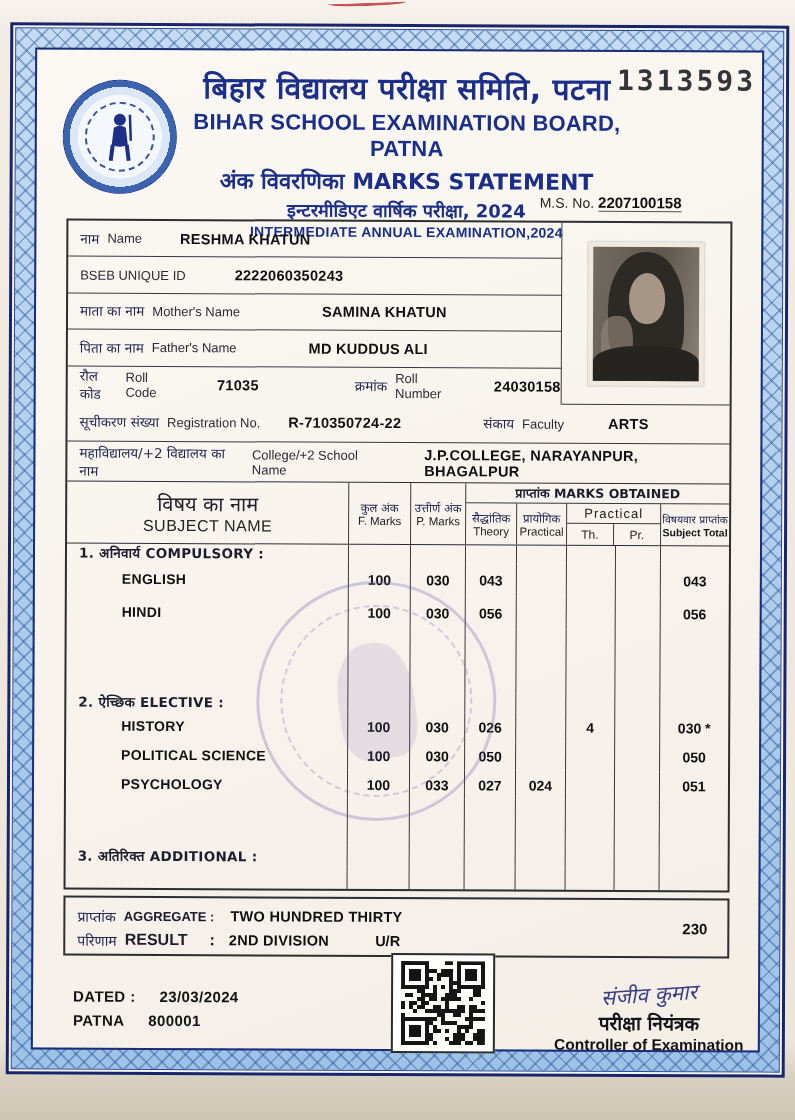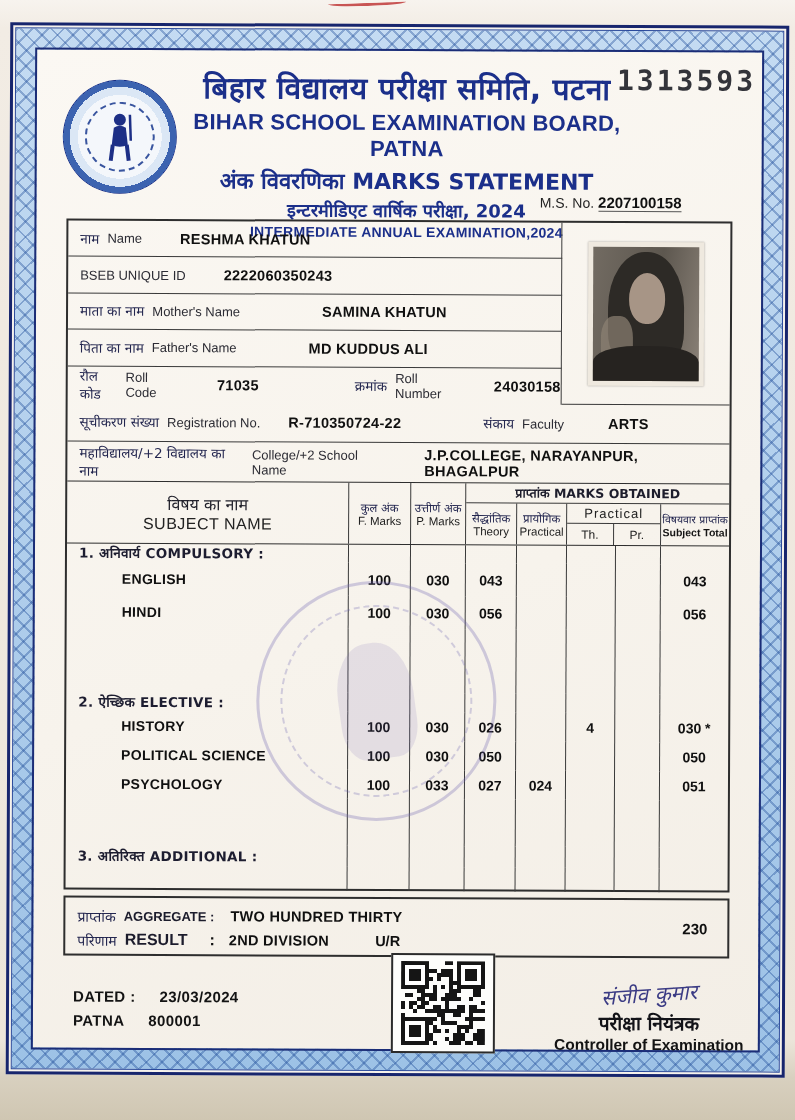--- a/index.html
+++ b/index.html
@@ -60,21 +60,21 @@
   .shoulder { position:absolute; left:0; bottom:-4%; width:100%; height:30%; background:#262320; border-radius:40% 40% 0 0; }
   .drape { position:absolute; left:8%; bottom:8%; width:30%; height:40%; background:#8d8273; border-radius:40%; opacity:.7; }
   .row-reg .val { margin-right:26px; }
 
   
   .mtable { position:absolute; left:0; top:260px; width:100%; border-top:1px solid #2e2e2e; }
   .mhead { display:flex; border-bottom:1.5px solid #2e2e2e; height:62px; }
   .hc { border-right:1px solid #3a3a3a; display:flex; flex-direction:column; align-items:center; justify-content:center; text-align:center; }
   .hc:last-child { border-right:none; }
   .c1{width:282px;} .c2{width:62px;} .c3{width:55px;} .c4{width:51px;} .c5{width:50px;} .c6{width:49px;} .c7{width:45px;} .c8{flex:1;}
-  .subj-hi { font-size:16px; color:#22222c; } .subj-en { font-size:16px; color:#222; letter-spacing:.5px; }
+  .subj-hi { font-size:20px; color:#22222c; } .subj-en { font-size:16px; color:#222; letter-spacing:.5px; }
   .small-hi { font-size:11.5px; color:#23264f; } .small-en { font-size:11.5px; color:#222; }
   .obt-group { flex:1; display:flex; flex-direction:column; }
   .obt-title { height:20px; border-bottom:1px solid #3a3a3a; font-size:12.5px; font-weight:600; color:#1d1d2c;
     display:flex; align-items:center; justify-content:center; }
   .obt-cols { display:flex; flex:1; }
   .reg-block { display:flex; flex-direction:column; width:94px; border-right:1px solid #3a3a3a; }
   .reg-title { font-size:13px; color:#222; letter-spacing:1px; display:flex; align-items:center; justify-content:center; height:20px; border-bottom:1px solid #3a3a3a;}
   .reg-sub { display:flex; flex:1; }
   .reg-sub > div { width:50%; display:flex; align-items:center; justify-content:center; font-size:12px; color:#222; }
   .reg-sub > div:first-child { border-right:1px solid #3a3a3a; }
@@ -151,21 +151,21 @@
     <div class="bigbox">
       <div class="info-top">
         <div class="info-left">
           <div class="inforow">
             <span class="lab-hi hi">नाम</span>
             <span class="lab-en">Name</span>
             <span class="val" style="margin-left:28px">RESHMA KHATUN</span>
           </div>
           <div class="inforow">
             <span class="lab-en">BSEB UNIQUE ID</span>
-            <span class="val" style="margin-left:28px">2222060350243</span>
+            <span class="val" style="margin-left:39px">2222060350243</span>
           </div>
           <div class="inforow">
             <span class="lab-hi hi">माता का नाम</span>
             <span class="lab-en">Mother's Name</span>
             <span class="val" style="margin-left:72px">SAMINA KHATUN</span>
           </div>
           <div class="inforow">
             <span class="lab-hi hi">पिता का नाम</span>
             <span class="lab-en">Father's Name</span>
             <span class="val" style="margin-left:62px">MD KUDDUS ALI</span>

